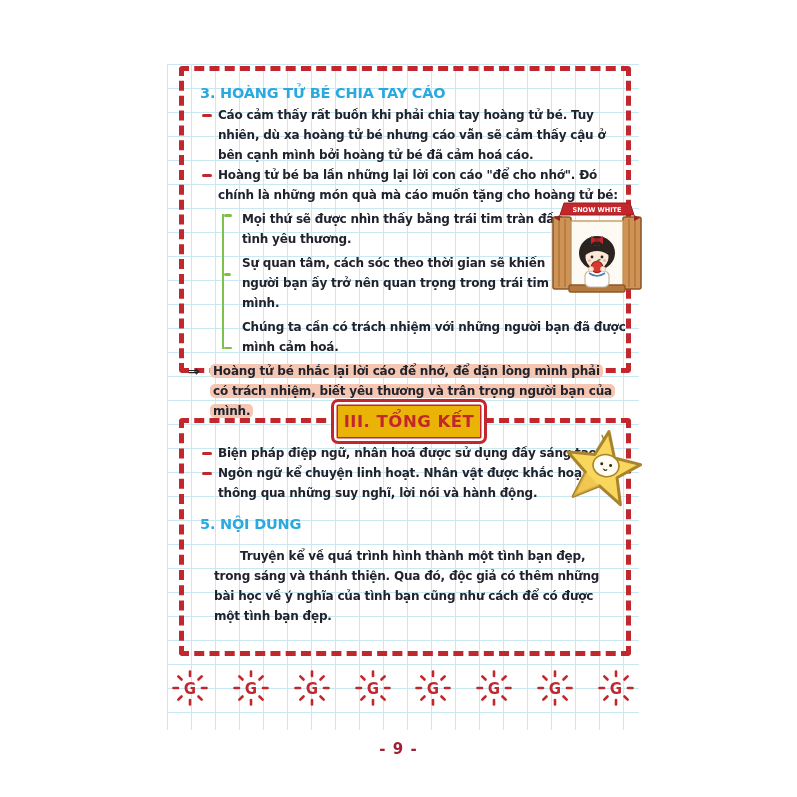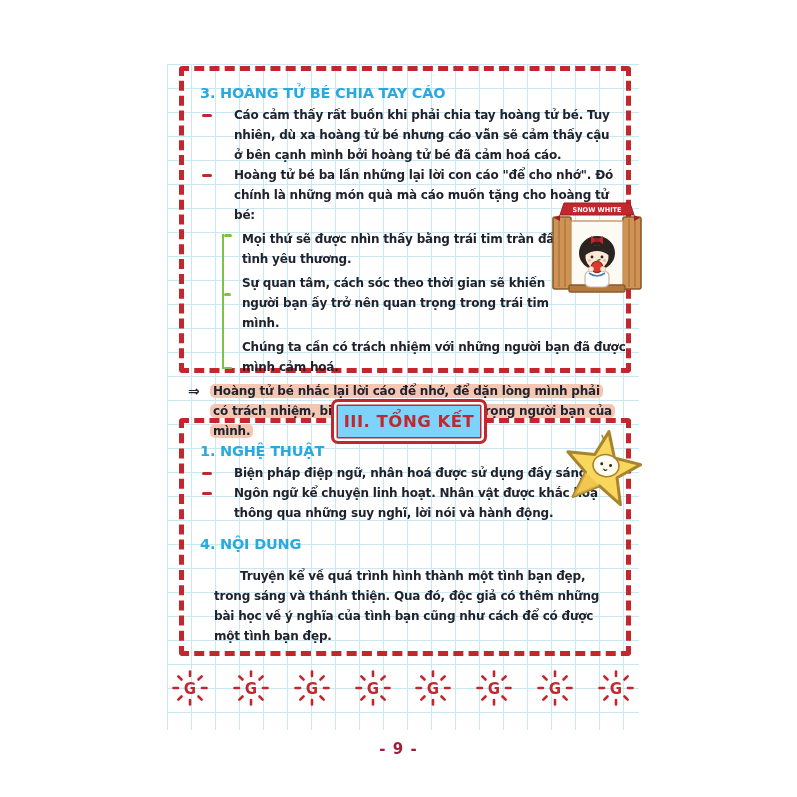--- a/index.html
+++ b/index.html
@@ -20,21 +20,21 @@
     position:absolute;box-sizing:border-box;
     border:5px dashed #c1272d;border-radius:4px;background:transparent;
   }
   .box1{left:179px;top:66px;width:452px;height:307px;padding:14px 8px 6px 16px;}
   .box2{left:179px;top:418px;width:452px;height:238px;padding:20px 8px 6px 16px;}
   .section-heading{
     color:#2aa9df;font-weight:bold;font-size:14.5px;letter-spacing:-0.2px;
     margin:0 0 4px 0;
   }
   .body-text{font-size:12px;font-weight:bold;letter-spacing:-0.2px;line-height:20px;}
-  .bullet-row{display:flex;margin:0 0 0 2px;gap:16px;}
+  .bullet-row{display:flex;margin:0 0 0 2px;}
   .dash-bullet{
     flex:0 0 16px;position:relative;height:20px;
   }
   .dash-bullet::before{
     content:"";position:absolute;left:0;top:9px;width:10px;height:3px;
     background:#c1272d;border-radius:2px;
   }
   .bullet-text{flex:1;}
   .gift-list{position:relative;margin:0 0 0 38px;}
   .gift-item{width:334px;margin:4px;}
@@ -52,21 +52,21 @@
     position:absolute;left:0;top:44%;width:7px;height:2.5px;background:#7cc24a;border-radius:2px;
   }
   .conclusion{display:flex;margin:2px 0 0 -12px;}
   .arrow{flex:0 0 22px;font-size:14px;font-weight:bold;color:#20232e;line-height:20px;}
   .conclusion .hl{
     background:#f5c7b2;border-radius:5px;padding:0 3px;
     -webkit-box-decoration-break:clone;box-decoration-break:clone;
   }
   .tongket-box{
     position:absolute;left:331px;top:399px;width:150px;height:39px;
-    background:#7dd3fc;border:3px solid #c1272d;border-radius:7px;
+    background:#eab308;border:3px solid #c1272d;border-radius:7px;
     box-shadow:inset 0 0 0 2.5px #ffffff, inset 0 0 0 4px #c1272d;
     display:flex;align-items:center;justify-content:center;
     color:#c1272d;font-weight:bold;font-size:16.5px;letter-spacing:0.5px;z-index:5;
   }
   .snowwhite{position:absolute;left:366px;top:128px;width:94px;height:106px;z-index:4;}
   .star-decor{position:absolute;left:372px;top:0px;width:92px;height:92px;z-index:4;}
   .content-para{margin:14px;text-indent:26px;}
   .sun-row{
     position:absolute;left:172px;top:668px;width:462px;height:40px;
     display:flex;justify-content:space-between;align-items:center;z-index:2;
@@ -151,33 +151,32 @@
       <path d="M84 16 l6 3 -6 3 Z" fill="#99201f"></path>
       <text x="47" y="12.5" text-anchor="middle" font-size="6.5" font-weight="bold" fill="#ffffff" font-family="DejaVu Sans, sans-serif">SNOW WHITE</text>
     </svg>
   </div>
 
   <div class="tongket-box">
     <span>III. TỔNG KẾT</span>
   </div>
 
   <div class="dash-box box2">
-    <h3 class="section-heading">1. NGHỆ THUẬT</h3>
 
     <div class="bullet-row body-text">
       <span class="dash-bullet"></span>
       <span class="bullet-text" style="width:398px;flex:none;">Biện pháp điệp ngữ, nhân hoá được sử dụng đầy sáng tạo.</span>
     </div>
 
     <div class="bullet-row body-text">
       <span class="dash-bullet"></span>
       <span class="bullet-text" style="width:404px;flex:none;">Ngôn ngữ kể chuyện linh hoạt. Nhân vật được khắc hoạ thông qua những suy nghĩ, lời nói và hành động.</span>
     </div>
 
-    <h3 class="section-heading mt14">4. NỘI DUNG</h3>
+    <h3 class="section-heading mt14">5. NỘI DUNG</h3>
 
     <p class="content-para body-text">Truyện kể về quá trình hình thành một tình bạn đẹp, trong sáng và thánh thiện. Qua đó, độc giả có thêm những bài học về ý nghĩa của tình bạn cũng như cách để có được một tình bạn đẹp.</p>
 
     <svg class="star-decor" viewBox="0 0 92 92">
       <g transform="rotate(10 46 48)">
         <path d="M46 8 L56 33 L83 35 L62 52 L70 78 L46 63 L22 78 L30 52 L9 35 L36 33 Z" fill="#f8d75c" stroke="#a8842e" stroke-width="3" stroke-linejoin="round"></path>
         <path d="M30 52 L22 78 L46 63" fill="#edc04b" stroke="none" opacity="0.7"></path>
         <ellipse cx="49" cy="42" rx="13" ry="11" fill="#fffdf2" stroke="#a8842e" stroke-width="1.6"></ellipse>
         <circle cx="44.5" cy="41" r="1.5" fill="#3a2d18"></circle>
         <circle cx="53.5" cy="41" r="1.5" fill="#3a2d18"></circle>

